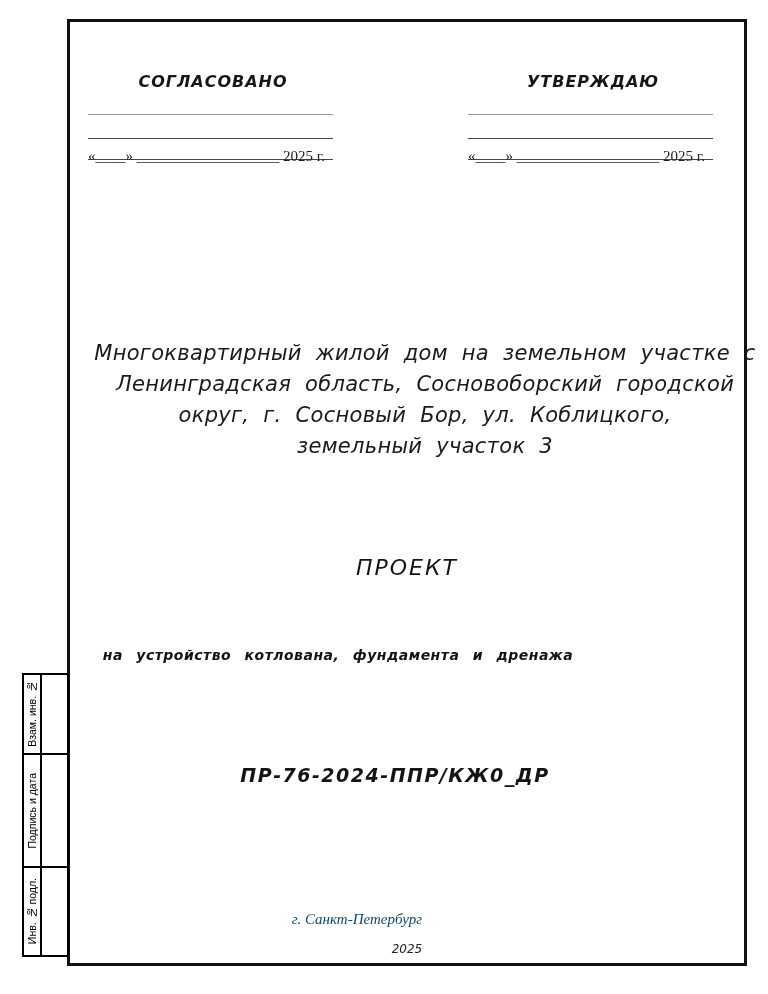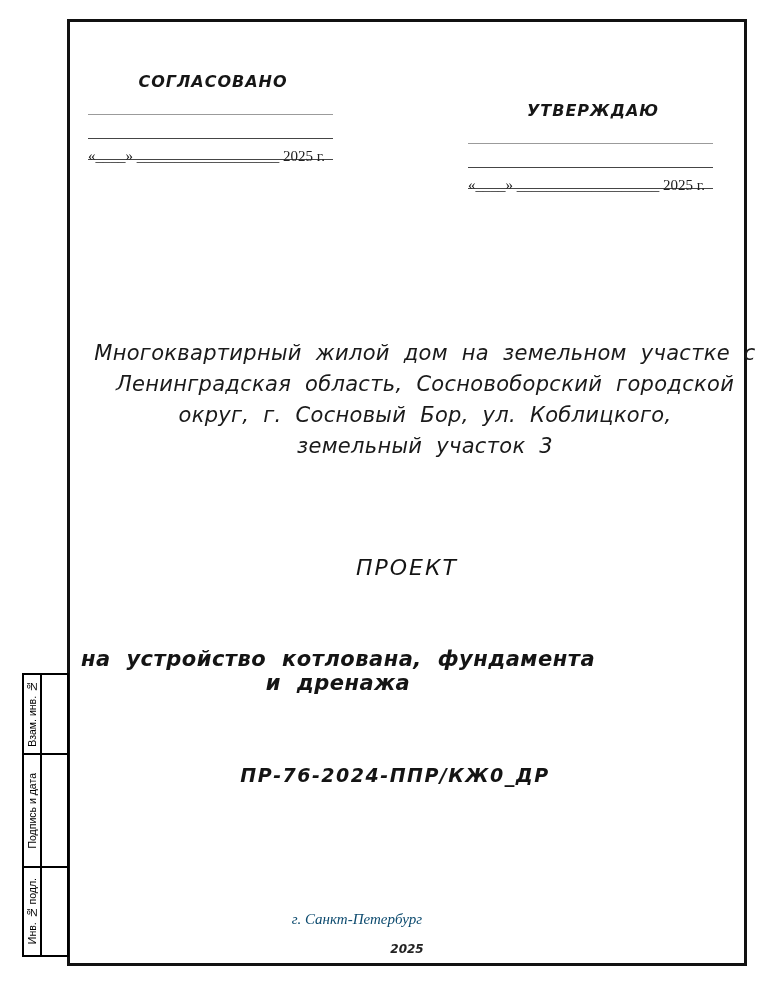--- a/index.html
+++ b/index.html
@@ -18,21 +18,21 @@
   
   .gost{
     font-family:"DejaVu Sans","Liberation Sans",sans-serif;
     font-style:italic;
   }
   .serif{font-family:"Liberation Serif","DejaVu Serif",serif;}
 
   
   .approve{position:absolute;top:72px;width:250px;}
   .approve.left{left:88px;}
-  .approve.right{left:468px;margin-top:29px;}
+  .approve.right{left:468px;}
   .approve-title{
     text-align:center;font-weight:bold;font-size:16px;letter-spacing:1px;
     color:#161616;
   }
   .sig-line{position:absolute;left:0;width:245px;height:0;border-bottom:1px solid #454545;}
   .sig-line.first{border-bottom:1px solid #9b9b9b;}
   .sig-line.l1{top:42px;}
   .sig-line.l2{top:66px;}
   .sig-line.l3{top:87px;}
   .date-row{
@@ -47,35 +47,35 @@
     text-align:center;font-size:21px;line-height:31px;
     word-spacing:7px;letter-spacing:0.3px;color:#1a1a1a;
   }
   .doc-type{
     position:absolute;left:67px;top:552px;width:680px;
     text-align:center;font-size:22px;line-height:32px;font-weight:normal;
     letter-spacing:2px;word-spacing:6px;color:#141414;
   }
   .subtitle{
     position:absolute;left:67px;top:647px;width:542px;
-    text-align:center;font-size:21px;font-weight:bold;
+    text-align:center;font-size:14px;font-weight:bold;
     word-spacing:8px;letter-spacing:0.5px;color:#141414;
   }
   .doc-code{
     position:absolute;left:55px;top:764px;width:680px;
     text-align:center;font-size:19px;font-weight:bold;
     letter-spacing:1.5px;color:#141414;
   }
   .footer-city{
     position:absolute;left:67px;top:911px;width:580px;
     text-align:center;font-size:15px;font-style:italic;color:#0c4a6e;
   }
   .footer-year{
     position:absolute;left:67px;top:942px;width:680px;
-    text-align:center;font-size:12px;font-weight:bold;color:#222;
+    text-align:center;font-size:12px;font-weight:normal;color:#222;
   }
 
   
   .stamp-box{
     position:absolute;left:22px;width:47px;box-sizing:border-box;
     border:2px solid #000;background:#fff;display:flex;
   }
   .stamp-box.c1{top:673px;height:82px;}
   .stamp-box.c2{top:753px;height:115px;}
   .stamp-box.c3{top:866px;height:91px;}

